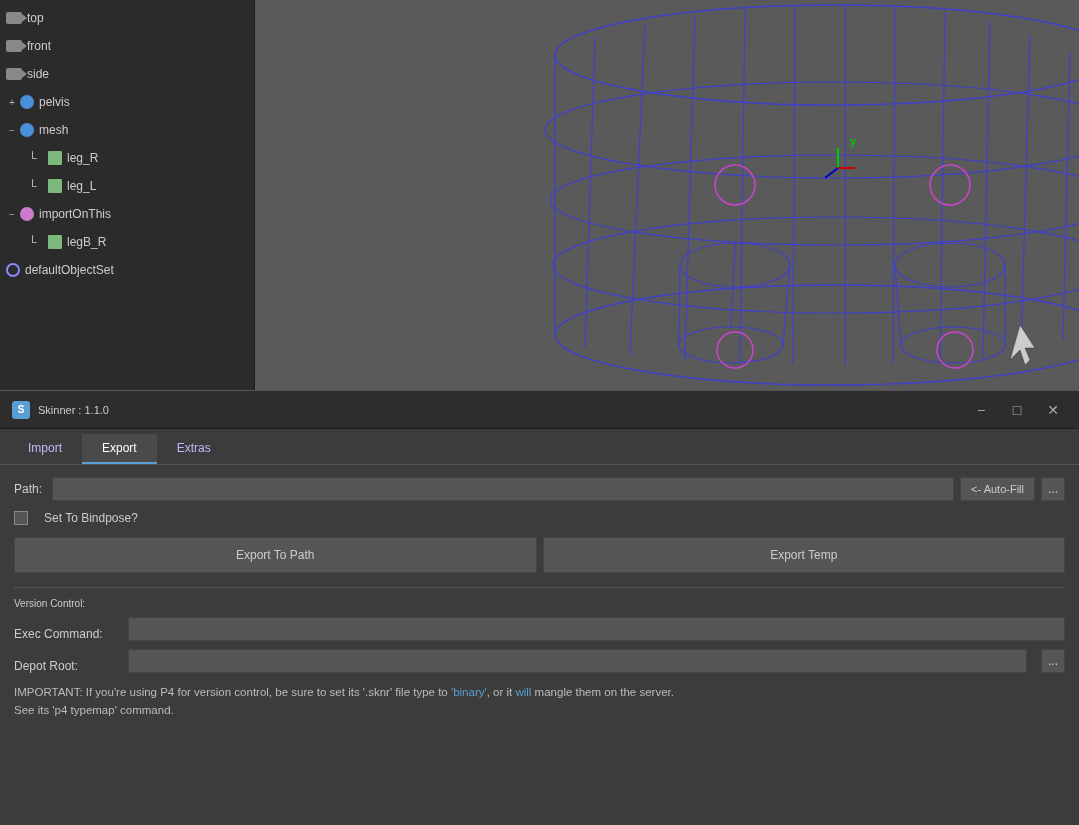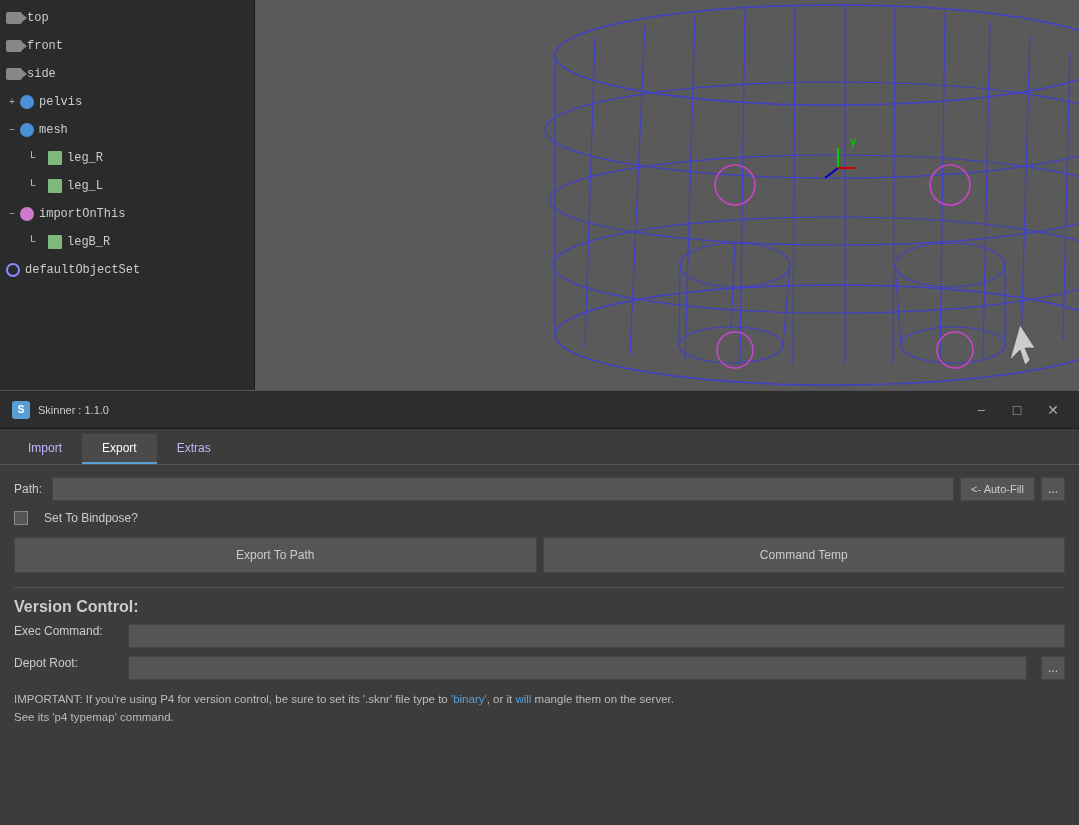--- a/index.html
+++ b/index.html
@@ -13,21 +13,20 @@
       overflow: hidden;
     }
 
     
     .viewport-area {
       width: 100%;
       height: 390px;
       background: #4a4a4a;
       display: flex;
       position: relative;
-      font-family: Liberation Mono, monospace;
     }
 
     
     .outliner {
       width: 255px;
       height: 390px;
       background: #2b2b2b;
       border-right: 1px solid #1a1a1a;
       padding: 4px 0;
       overflow: hidden;
@@ -299,28 +298,28 @@
       font-size: 12px;
       cursor: pointer;
       display: flex;
       align-items: center;
       justify-content: center;
     }
 
     
     .section-label {
       color: #cccccc;
-      font-size: 16px;
+      font-size: 10px;
       margin-bottom: 8px;
-      font-weight: 700;
+      font-weight: 400;
     }
 
     .field-row {
       display: flex;
-      align-items: flex-start;
+      align-items: flex-end;
       margin-bottom: 8px;
       gap: 14px;
     }
 
     .field-label {
       color: #cccccc;
       font-size: 12px;
       width: 100px;
       flex-shrink: 0;
     }
@@ -526,21 +525,21 @@
       <button class="dots-btn">...</button>
     </div>
 
     <div class="checkbox-row">
       <div class="checkbox-custom"></div>
       <span>Set To Bindpose?</span>
     </div>
 
     <div class="export-buttons-row">
       <button class="export-btn">Export To Path</button>
-      <button class="export-btn">Command Temp</button>
+      <button class="export-btn">Export Temp</button>
     </div>
 
     <div class="divider"></div>
     <div class="section-label">Version Control:</div>
 
     <div class="field-row">
       <span class="field-label">Exec Command:</span>
       <input class="field-input" type="text" value="" style="">
     </div>
 

